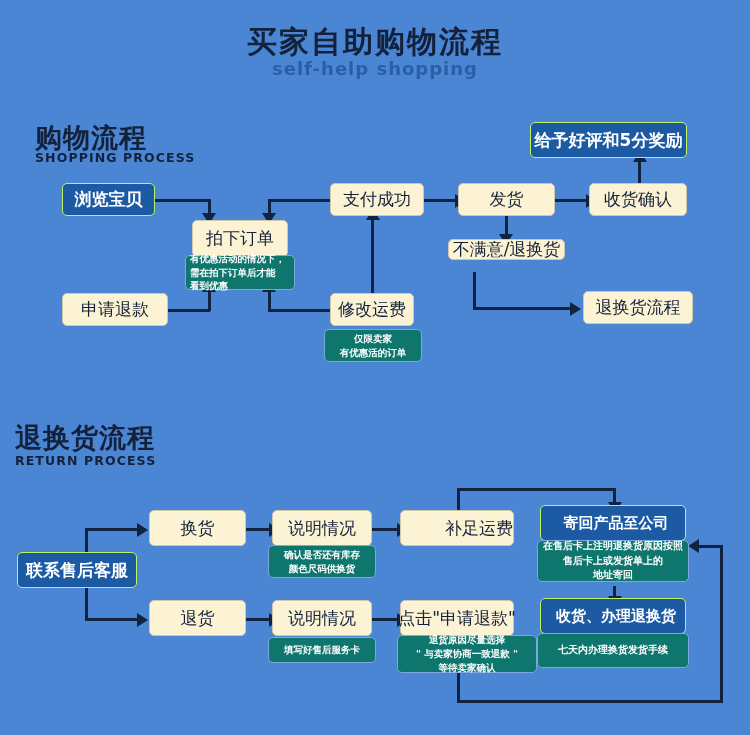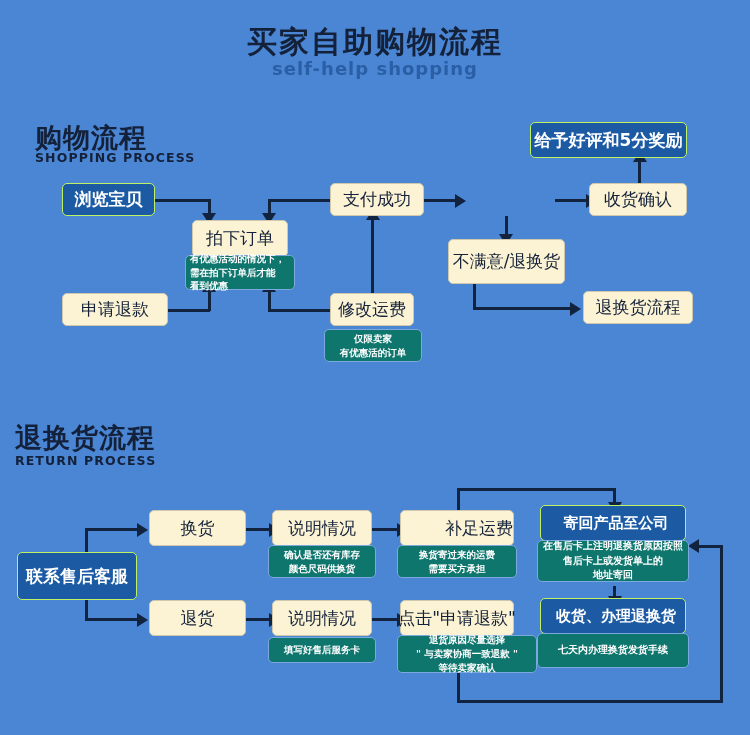--- a/index.html
+++ b/index.html
@@ -123,40 +123,43 @@
     <span>拍下订单</span>
   </div>
   <div class="note left-align" style="left:185px; top:255px; width:110px; height:35px;">有优惠活动的情况下，
 需在拍下订单后才能
 看到优惠</div>
 
   <div class="node cream" style="left:330px; top:183px; width:94px; height:33px;">
     <span>支付成功</span>
   </div>
 
+  <div class="node cream" style="left:458px; top:183px; width:97px; height:33px;">
+    <span>发货</span>
+  </div>
 
   <div class="node cream" style="left:589px; top:183px; width:98px; height:33px;">
     <span>收货确认</span>
   </div>
 
   <div class="node dark" style="left:530px; top:122px; width:157px; height:36px;">
     <span>给予好评和5分奖励</span>
   </div>
 
   <div class="node cream" style="left:62px; top:293px; width:106px; height:33px;">
     <span>申请退款</span>
   </div>
 
   <div class="node cream" style="left:330px; top:293px; width:84px; height:33px;">
     <span>修改运费</span>
   </div>
   <div class="note" style="left:324px; top:329px; width:98px; height:33px;">仅限卖家
 有优惠活的订单</div>
 
-  <div class="node cream" style="left:448px; top:239px; width:117px; height:45px;">
+  <div class="node cream" style="left:448px; top:239px; width:117px; height:21px;">
     <span>不满意/退换货</span>
   </div>
 
   <div class="node cream" style="left:583px; top:291px; width:110px; height:33px;">
     <span>退换货流程</span>
   </div>
 
   <div class="sec-cn" style="left:15px; top:420px;">退换货流程</div>
   <div class="sec-en" style="left:15px; top:453px;">RETURN PROCESS</div>
 
@@ -185,39 +188,37 @@
 
   <div class="ln vt" style="left:457px; top:672px; height:31px;"></div>
   <div class="ln hz" style="left:457px; top:700px; width:266px;"></div>
   <div class="ln vt" style="left:720px; top:545px; height:158px;"></div>
   <div class="ln hz" style="left:697px; top:545px; width:26px;"></div>
   <div class="ar ar-l" style="left:688px; top:539px;"></div>
 
   <div class="ln vt" style="left:613px; top:586px; height:14px;"></div>
   <div class="ar ar-d" style="left:608px; top:596px;"></div>
 
-  <div class="node dark" style="left:17px; top:552px; width:120px; height:48px;">
+  <div class="node dark" style="left:17px; top:552px; width:120px; height:36px;">
     <span>联系售后客服</span>
   </div>
 
   <div class="node cream" style="left:149px; top:510px; width:97px; height:36px;">
     <span>换货</span>
   </div>
 
   <div class="node cream" style="left:272px; top:510px; width:100px; height:36px;">
     <span>说明情况</span>
   </div>
   <div class="note" style="left:268px; top:545px; width:108px; height:33px;">确认是否还有库存
 颜色尺码供换货</div>
 
   <div class="node cream" style="left:400px; top:510px; width:114px; height:36px;justify-content:flex-end;">
     <span>补足运费</span>
   </div>
-  <div class="note" style="left:397px; top:545px; width:120px; height:33px;">换货寄过来的运费
-需要买方承担</div>
 
   <div class="node dark big" style="left:540px; top:505px; width:146px; height:36px;">
     <span>寄回产品至公司</span>
   </div>
   <div class="note wide" style="left:537px; top:540px; width:152px; height:42px;">在售后卡上注明退换货原因按照
 售后卡上或发货单上的
 地址寄回</div>
 
   <div class="node cream" style="left:149px; top:600px; width:97px; height:36px;">
     <span>退货</span>

